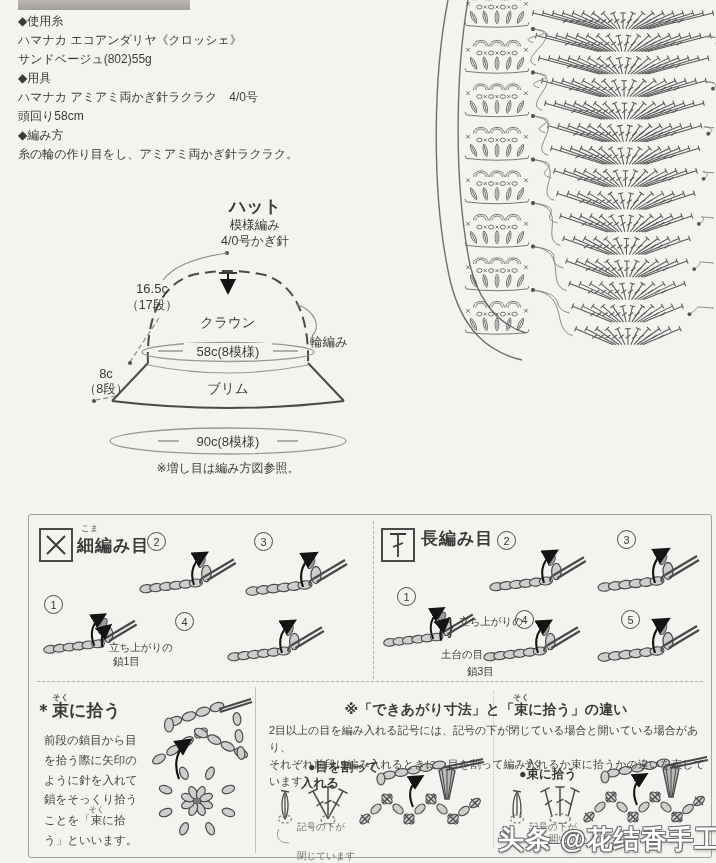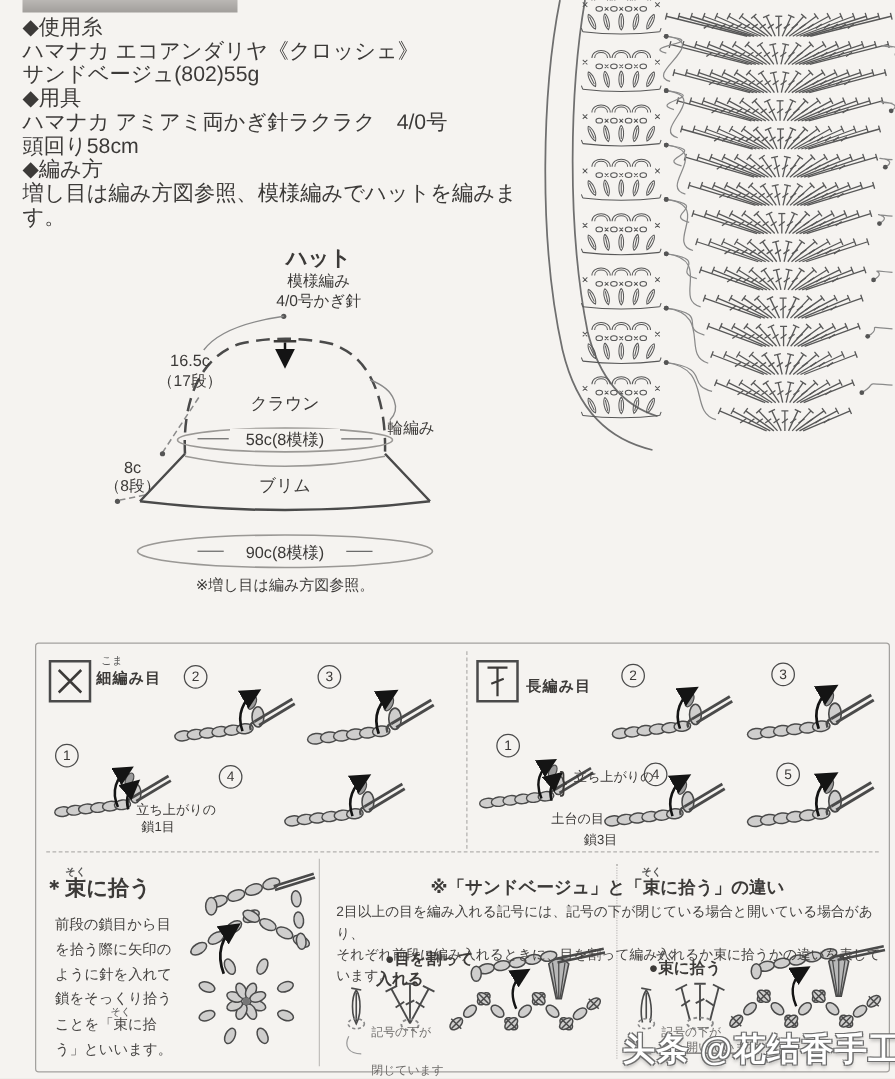--- a/index.html
+++ b/index.html
@@ -2,30 +2,30 @@
 <html><head>
 <meta charset="utf-8">
 <style>
   html,body{margin:0;padding:0;background:#e8e6e3;}
   .page{position:relative;width:716px;height:863px;background:#f5f3f0;overflow:hidden;
         font-family:"Liberation Sans","DejaVu Sans",sans-serif;color:#3c3a38;}
   .abs{position:absolute;}
   
   .topbar{position:absolute;left:18px;top:0;width:172px;height:10px;
           background:linear-gradient(#bab7b4,#a19e9b);}
-  .info{position:absolute;left:18px;top:12px;width:400px;font-size:17px;line-height:19px;}
+  .info{position:absolute;left:18px;top:12px;width:400px;font-size:12px;line-height:19px;}
   
   .panel{position:absolute;left:28px;top:514px;width:684px;height:344px;
          border:1.5px solid #a3a19e;border-radius:3px;box-sizing:border-box;}
   .vdash{position:absolute;left:344px;top:6px;height:158px;border-left:1.5px dashed #b3b1ae;}
   .hdash{position:absolute;left:8px;right:8px;top:166px;border-top:1.5px dashed #b3b1ae;}
   .vsolid{position:absolute;left:226px;top:172px;height:166px;border-left:1.2px solid #c2c0bd;}
   .vdot{position:absolute;left:464px;top:176px;height:156px;border-left:1.6px dotted #c2c0bd;}
   .symbox{position:absolute;width:30px;height:30px;border:2px solid #4a4a4a;background:transparent;}
-  .ptitle{position:absolute;font-size:12px;font-weight:bold;letter-spacing:1px;}
+  .ptitle{position:absolute;font-size:17px;font-weight:bold;letter-spacing:1px;}
   .furi{position:absolute;font-size:8.5px;color:#555;}
   .cn{position:absolute;width:17px;height:17px;border:1.4px solid #4a4a4a;border-radius:50%;
       font-size:11px;display:flex;align-items:center;justify-content:center;}
   .small{position:absolute;font-size:10.5px;color:#3c3a38;}
   .brace{position:absolute;font-size:22px;color:#3c3a38;transform:scaleX(.8);}
   .tsuka-head{position:absolute;left:6px;top:178px;font-size:17px;font-weight:bold;}
   .tsuka-body{position:absolute;left:15px;top:216px;width:104px;font-size:11.5px;
               line-height:1.72;color:#454341;}
   .diff-title{position:absolute;left:234px;top:178px;width:446px;text-align:center;
               font-size:14px;font-weight:bold;}
@@ -135,21 +135,21 @@
   <div class="topbar"></div>
 
   <div class="info">
     <div>◆使用糸</div>
     <div>ハマナカ エコアンダリヤ《クロッシェ》</div>
     <div>サンドベージュ(802)55g</div>
     <div>◆用具</div>
     <div>ハマナカ アミアミ両かぎ針ラクラク　4/0号</div>
     <div>頭回り58cm</div>
     <div>◆編み方</div>
-    <div>増し目は編み方図参照、模様編みでハットを編みます。</div>
+    <div>糸の輪の作り目をし、アミアミ両かぎ針ラクラク。</div>
   </div>
 
   <svg class="abs" style="left:60px;top:196px;" width="330" height="284" viewBox="0 0 330 284">
     <text x="195" y="16" text-anchor="middle" font-size="17" font-weight="bold">ハット</text>
     <text x="195" y="33" text-anchor="middle" font-size="12.5">模様編み</text>
     <text x="195" y="49" text-anchor="middle" font-size="12.5">4/0号かぎ針</text>
 
     <path d="M88,167 C86,128 98,90 132,79 Q168,71 205,79 C239,90 249,128 248,167" fill="none" stroke="#4a4a4a" stroke-width="2" stroke-dasharray="11 6"></path>
     <line x1="159" y1="77" x2="177" y2="77" stroke="#3c3a38" stroke-width="2"></line>
     <line x1="168" y1="78" x2="168" y2="95" stroke="#141414" stroke-width="2" marker-end="url(#ah)"></line>
@@ -1208,40 +1208,40 @@
     <div class="cn" style="left:225px;top:17px;">3</div>
     <div class="cn" style="left:146px;top:97px;">4</div>
     <div class="small" style="left:80px;top:126px;">立ち上がりの</div>
     <div class="small" style="left:84px;top:140px;">鎖1目</div>
 
     <div class="symbox" style="left:352px;top:13px;">
       <svg width="30" height="30" viewBox="0 0 30 30">
         <path d="M15,4 L15,27 M7,4 L23,4 M10,17 L20,13" stroke="#3c3a38" stroke-width="1.8" fill="none"></path>
       </svg>
     </div>
-    <div class="ptitle" style="left:392px;top:26px;">長編み目</div>
+    <div class="ptitle" style="left:392px;top:12px;">長編み目</div>
     <div class="cn" style="left:368px;top:72px;">1</div>
     <div class="cn" style="left:468px;top:16px;">2</div>
     <div class="cn" style="left:588px;top:15px;">3</div>
     <div class="cn" style="left:486px;top:95px;">4</div>
     <div class="cn" style="left:592px;top:95px;">5</div>
     <div class="brace" style="left:418px;top:98px;">}</div>
     <div class="small" style="left:430px;top:100px;">立ち上がりの</div>
     <div class="small" style="left:438px;top:114px;margin-top:36px;">鎖3目</div>
     <div class="small" style="left:412px;top:133px;">土台の目</div>
 
     <div class="tsuka-head">
       <span>＊</span><ruby><span>束</span><rt>そく</rt></ruby><span>に拾う</span>
     </div>
     <div class="tsuka-body">
       <span>前段の鎖目から目を拾う際に矢印のように針を入れて鎖をそっくり拾うことを「</span><ruby><span>束</span><rt>そく</rt></ruby><span>に拾う」といいます。</span>
     </div>
 
     <div class="diff-title">
-      <span>※「サンドベージュ」と「</span><ruby><span>束</span><rt>そく</rt></ruby><span>に拾う」の違い</span>
+      <span>※「できあがり寸法」と「</span><ruby><span>束</span><rt>そく</rt></ruby><span>に拾う」の違い</span>
     </div>
     <div class="diff-body">
       <div>2目以上の目を編み入れる記号には、記号の下が閉じている場合と開いている場合があり、</div>
       <div>それぞれ前段に編み入れるときに、目を割って編み入れるか束に拾うかの違いを表しています。</div>
     </div>
     <div class="sublabel" style="left:258px;top:244px;margin-left:21px;">●目を割って</div>
     <div class="sublabel" style="left:272px;top:260px;">入れる</div>
     <div class="note" style="left:268px;top:306px;">記号の下が</div>
     <div class="note" style="left:268px;top:336px;font-family:Liberation Mono, monospace;">閉じています</div>
     <div class="sublabel" style="left:490px;top:244px;">

